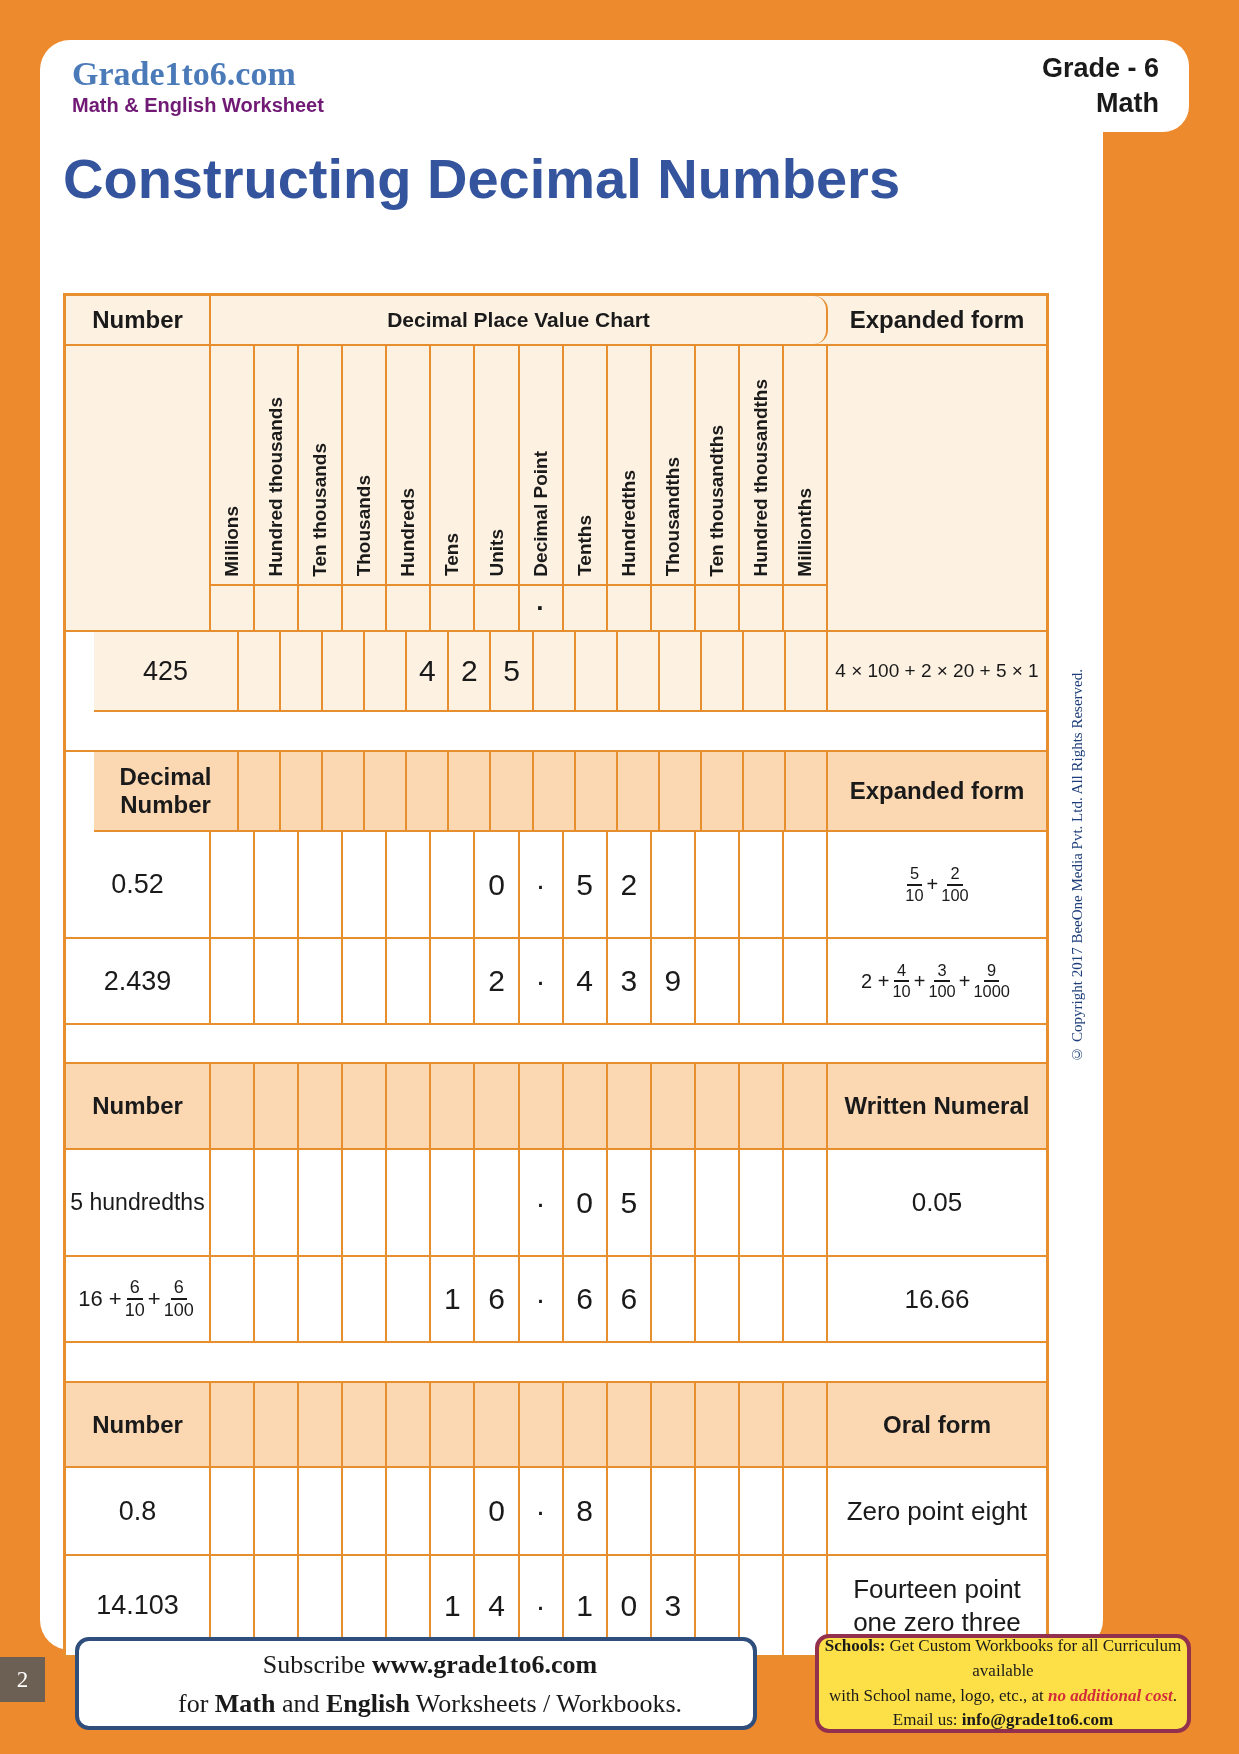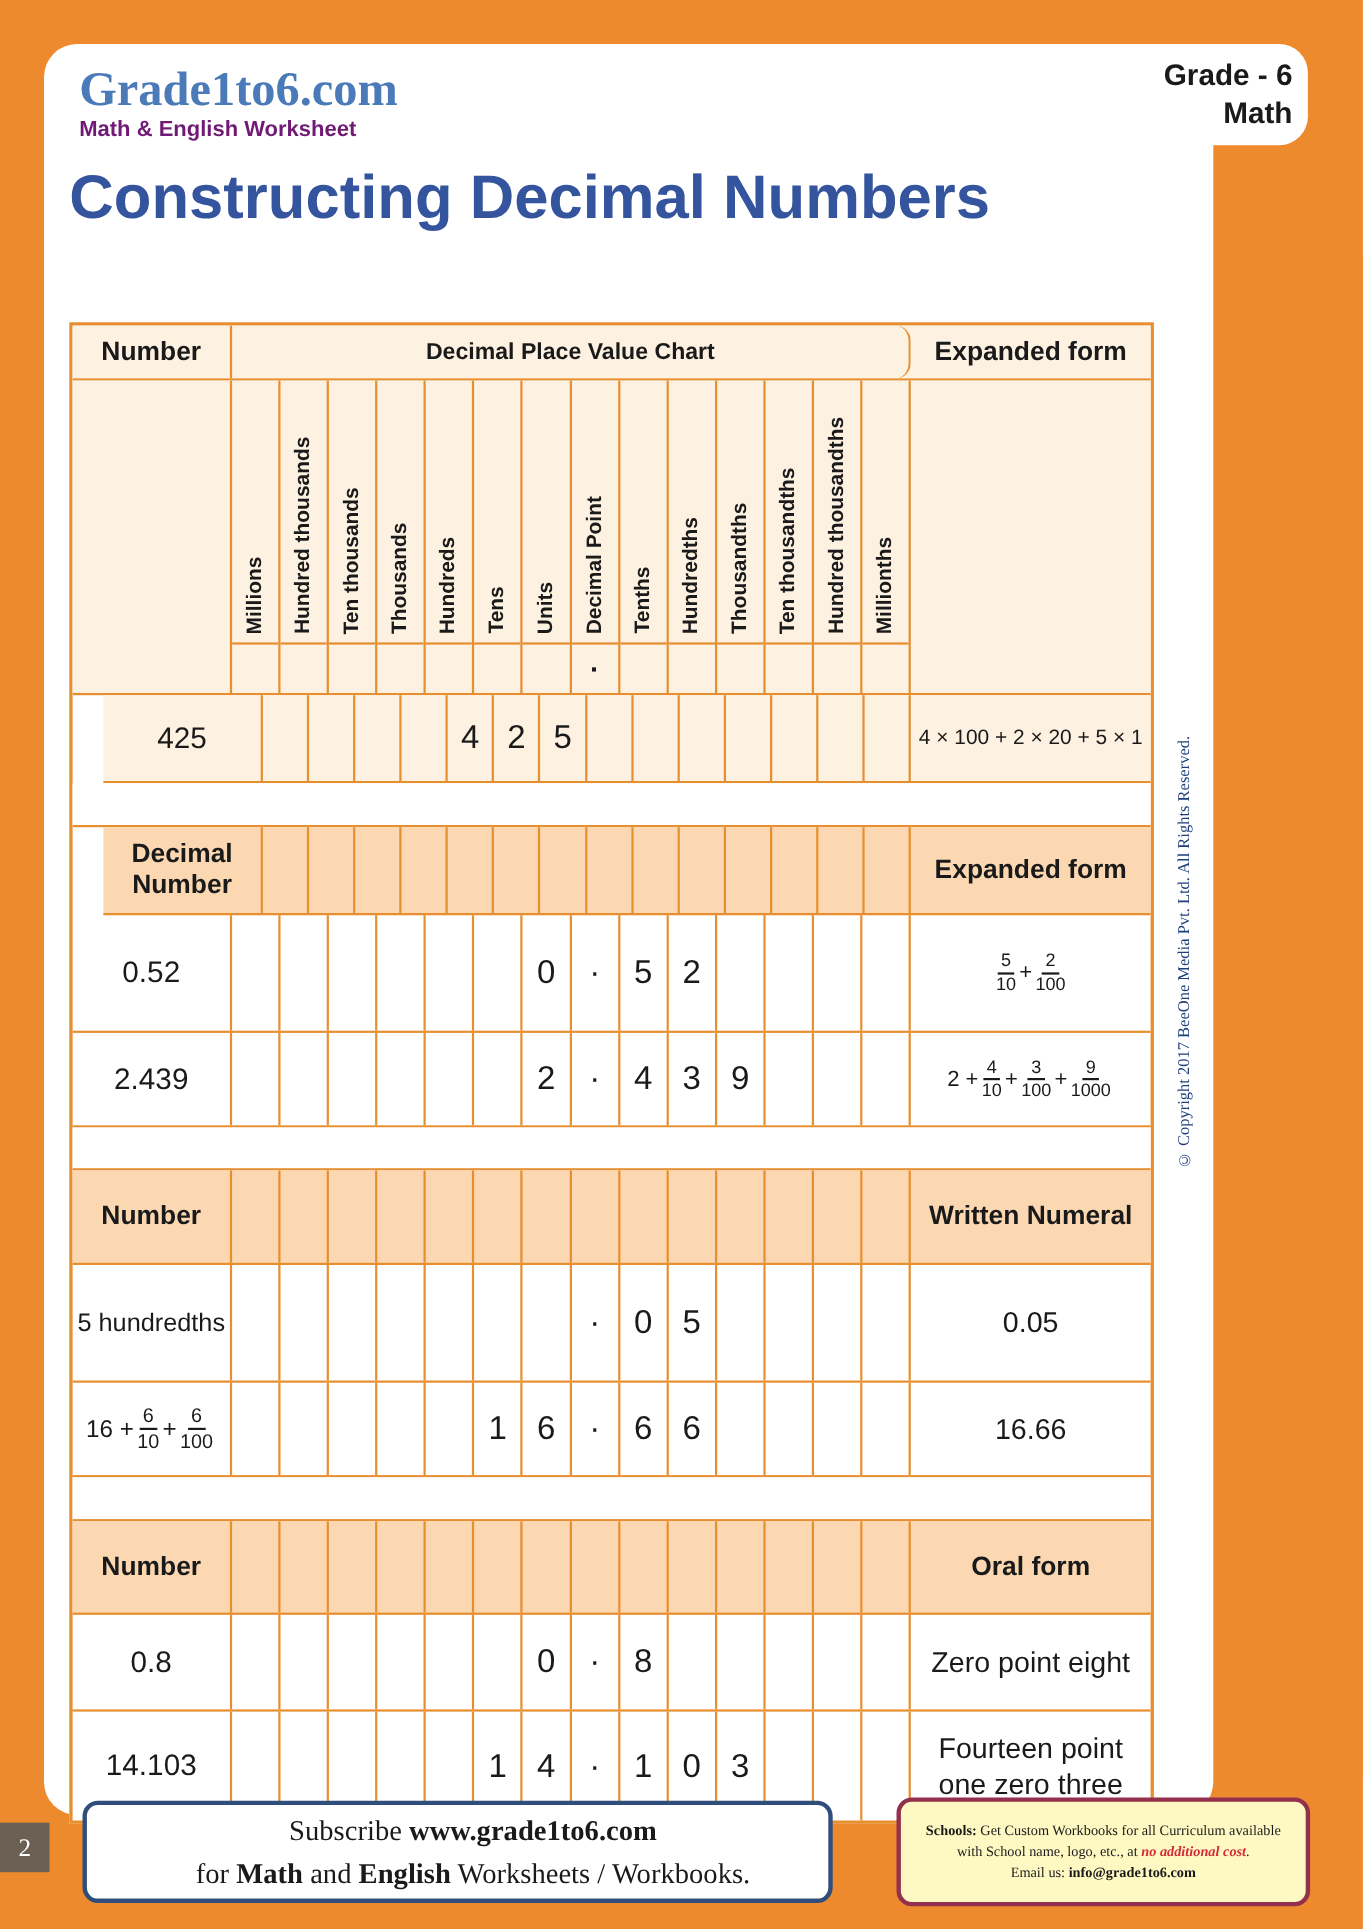--- a/index.html
+++ b/index.html
@@ -24,24 +24,24 @@
     overflow:hidden;
   }
   .main-card{
     position:absolute;left:40px;top:40px;width:1063px;height:1610px;
     background:#fff;border-radius:30px;
   }
   .grade-box{
     position:absolute;left:875px;top:40px;width:314px;height:92px;
     background:#fff;border-radius:26px;
     display:flex;flex-direction:column;justify-content:center;align-items:flex-end;
-    padding-right:14px;font-weight:bold;font-size:27px;line-height:1.3;
+    padding-right:30px;font-weight:bold;font-size:27px;line-height:1.3;
   }
   .logo{position:absolute;left:72px;top:55px;}
-  .logo-title{font-family:"Liberation Serif", serif;font-weight:bold;font-size:44px;color:var(--logo-blue);}
+  .logo-title{font-family:"Liberation Serif", serif;font-weight:bold;font-size:34px;color:var(--logo-blue);}
   .logo-sub{font-weight:bold;font-size:20px;color:#701a75;margin-top:1px;}
   .page-title{
     position:absolute;left:63px;top:146px;width:990px;
     font-size:56px;font-weight:bold;color:var(--title-blue);letter-spacing:0px;
   }
   
   .worksheet-table{
     position:absolute;left:63px;top:293px;width:986px;
     border:3px solid var(--bd);background:#fff;
   }
@@ -93,23 +93,23 @@
     font-family:"Liberation Serif", serif;font-size:15px;color:#1d3e7a;white-space:nowrap;
   }
   .footer-left{
     position:absolute;left:75px;top:1637px;width:682px;height:93px;
     background:#fff;border:4px solid var(--navy);border-radius:14px;
     display:flex;flex-direction:column;align-items:center;justify-content:center;
     font-family:"Liberation Serif", serif;font-size:26px;line-height:1.5;padding-left:28px;
   }
   .footer-right{
     position:absolute;left:815px;top:1634px;width:376px;height:99px;
-    background:#fef9c3;border:4px solid var(--maroon);border-radius:14px;
+    background:#fde047;border:4px solid var(--maroon);border-radius:14px;
     display:flex;flex-direction:column;align-items:center;justify-content:center;
-    font-family:"Liberation Serif", serif;font-size:13px;line-height:1.45;text-align:center;
+    font-family:"Liberation Serif", serif;font-size:17px;line-height:1.45;text-align:center;
   }
   .b{font-weight:bold;}
   .red-italic{color:var(--red);font-weight:bold;font-style:italic;}
   .page-tab{
     position:absolute;left:0;top:1657px;width:45px;height:45px;
     background:#6c5f53;color:#fff;display:flex;align-items:center;justify-content:center;
     font-family:"Liberation Serif", serif;font-size:23px;
   }
 </style>
 </head>

